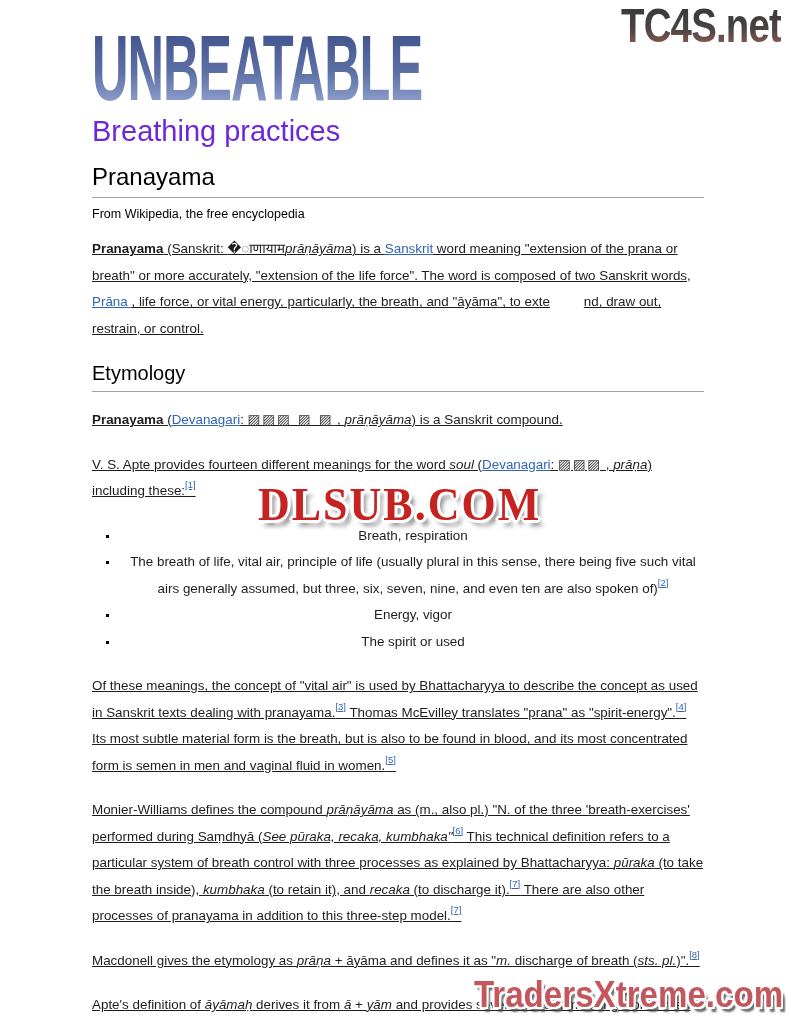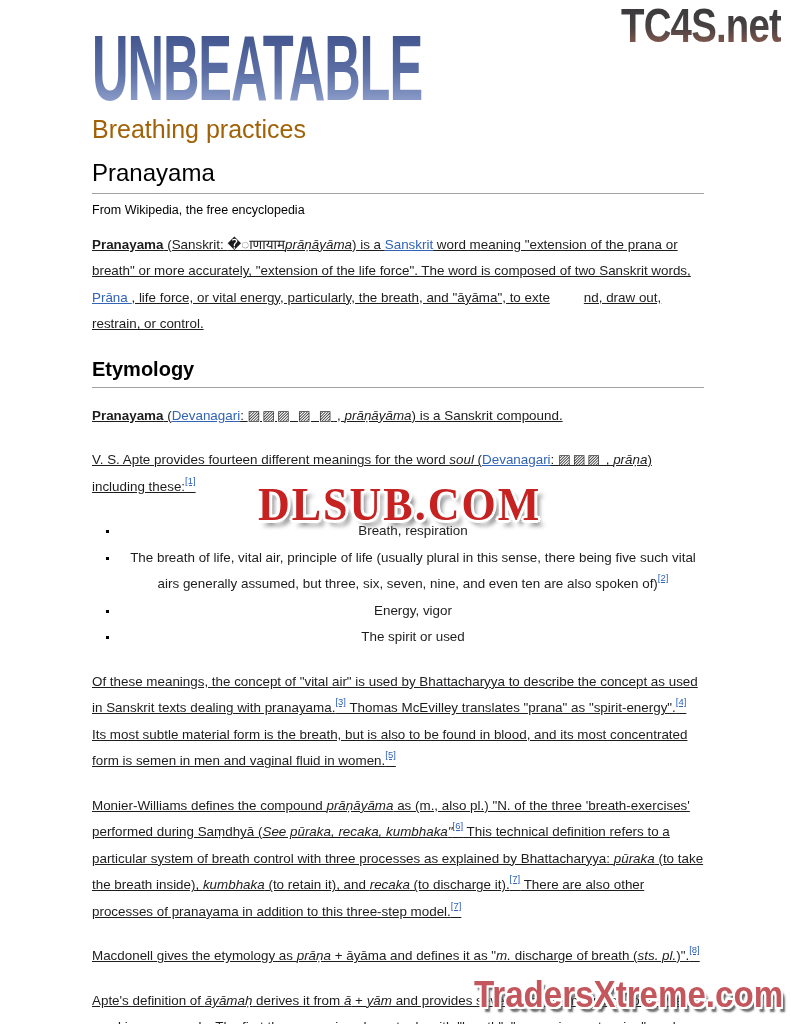--- a/index.html
+++ b/index.html
@@ -20,26 +20,26 @@
 
   
   .brand{
     margin-top:34px;height:70px;
     font-size:92px;font-weight:bold;line-height:0.74;letter-spacing:-2px;white-space:nowrap;
     transform:scaleX(0.55);transform-origin:left top;
     background:linear-gradient(180deg,#42558e 0%,#5d70a6 55%,#8fa0cc 100%);
     -webkit-background-clip:text;background-clip:text;color:transparent;
   }
 
-  .doc-title{margin:12px 0 8px 0;font-size:25px;font-weight:400;color:#a16207;line-height:1.1;}
+  .doc-title{margin:12px 0 8px 0;font-size:29px;font-weight:400;color:#6d28d9;line-height:1.1;}
   .article-title{margin:16px 0 0 0;font-size:24px;font-weight:400;color:#000;
     padding-bottom:7px;border-bottom:1px solid #a2a2a2;line-height:1.1;}
   .tagline{margin-top:9px;font-size:12.5px;color:#000000;}
 
-  .section-h{margin:20px 0 0 0;font-size:20px;font-weight:700;color:#000;
+  .section-h{margin:20px 0 0 0;font-size:20px;font-weight:400;color:#000;
     padding-bottom:6px;border-bottom:1px solid #a2a2a2;line-height:1.15;}
 
   p.body{margin:15px 0 18px 0;font-size:13.4px;line-height:26.5px;color:#1d1d1f;text-decoration:underline;}
 
   ul.meanings{margin:16px 0 18px 0;padding-left:27px;list-style:square;}
   ul.meanings li{font-size:13.4px;line-height:26.5px;padding-left:3px;margin:0;color:#1d1d1f;text-align:center;}
   ul.meanings li::marker{font-size:10px;color:#000;}
 
   
   .sg-t{}

